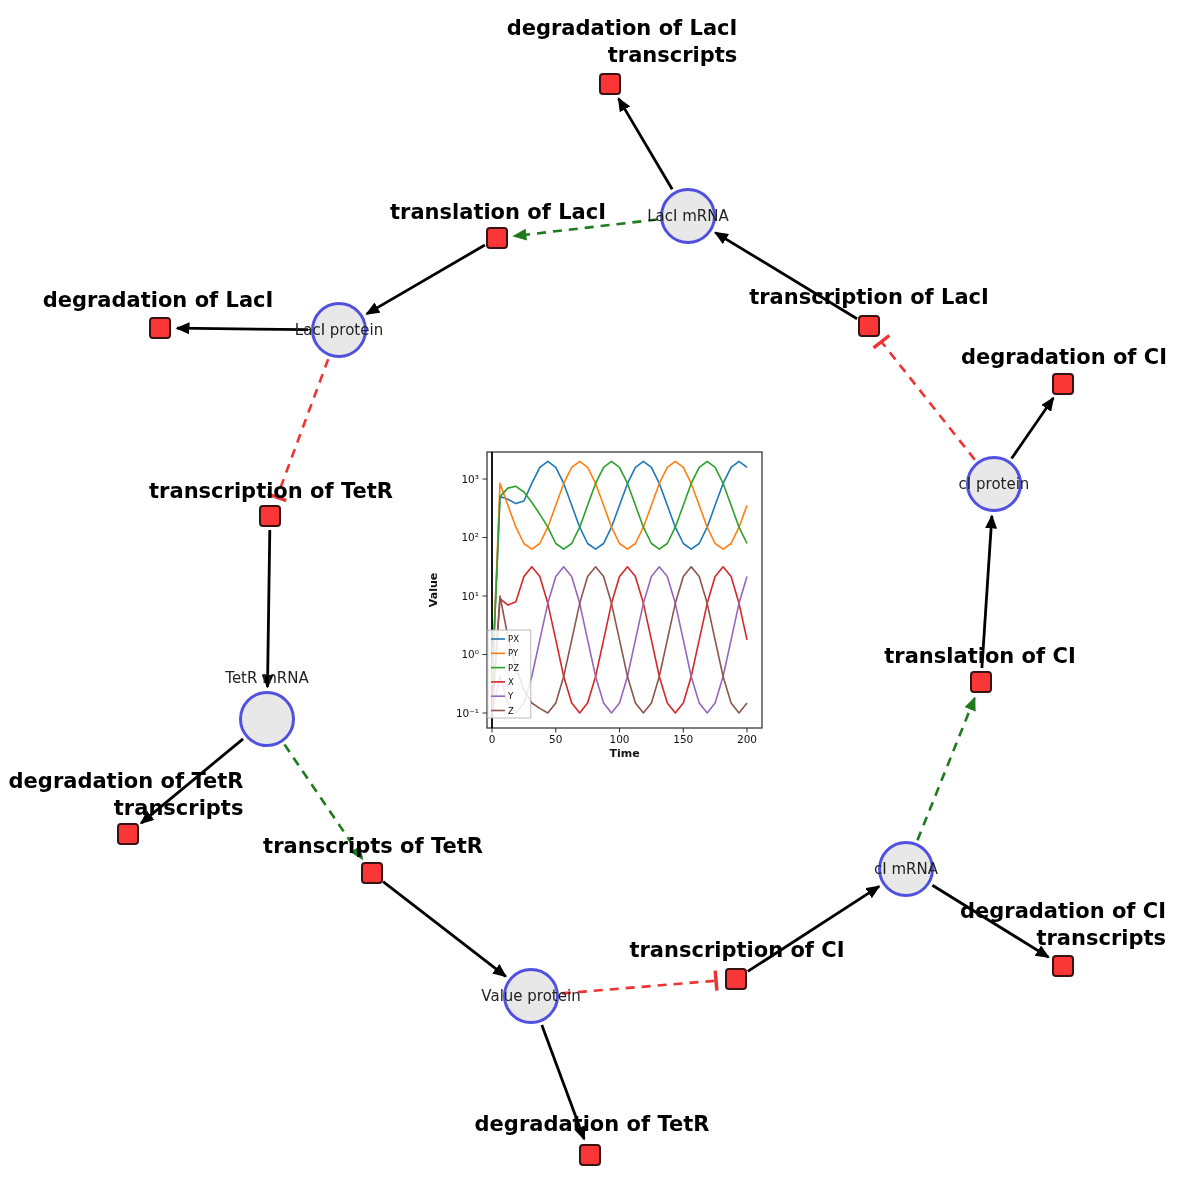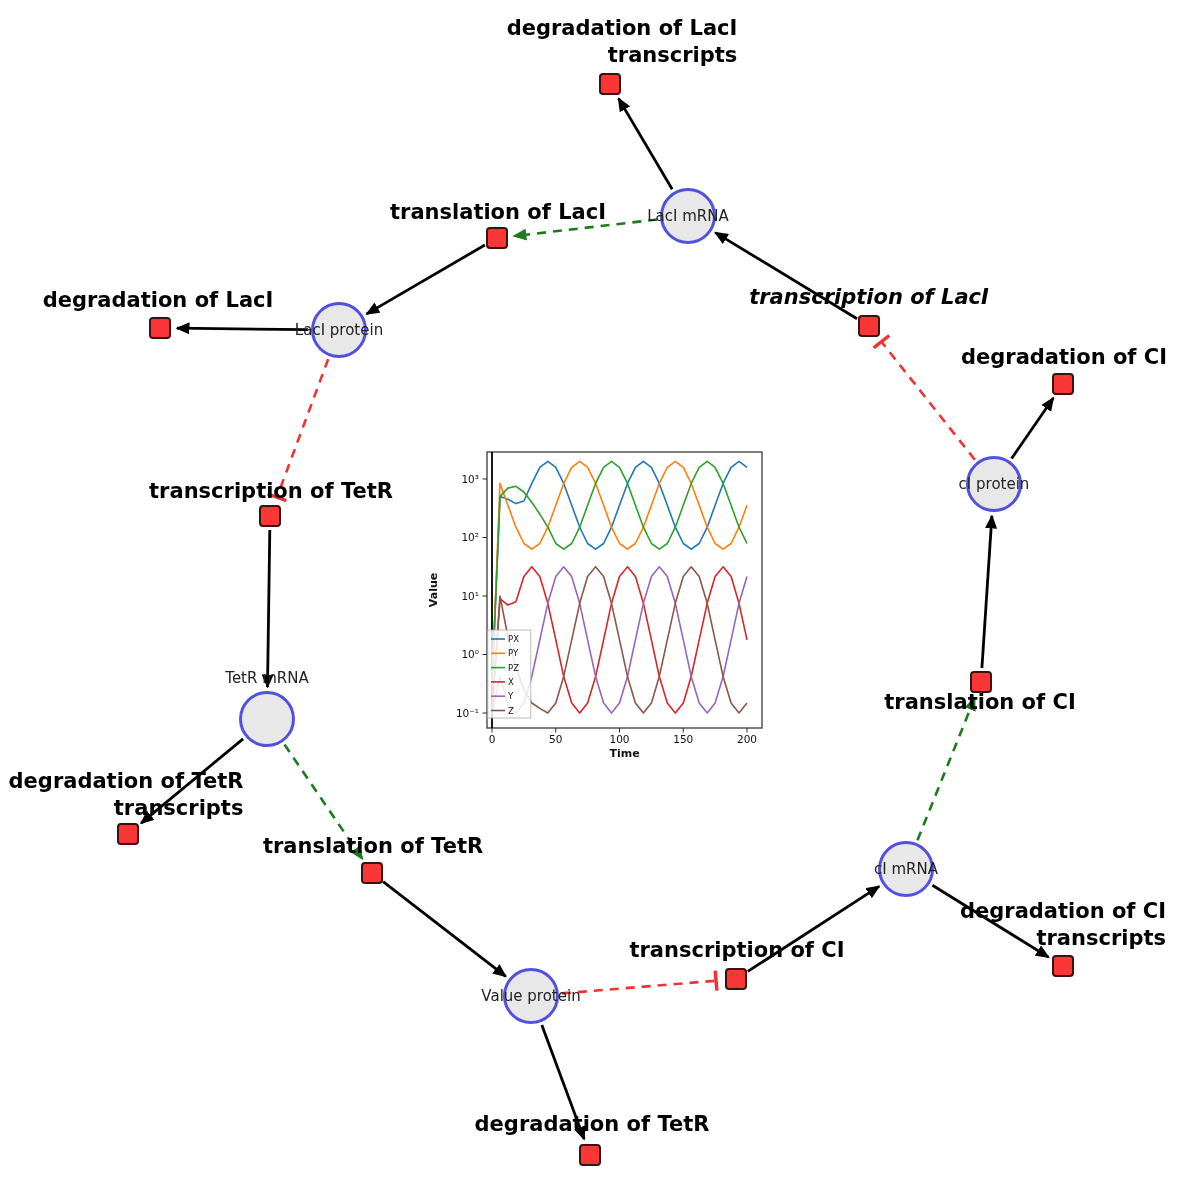--- a/index.html
+++ b/index.html
@@ -89,43 +89,43 @@
       </div>
       <div class="reaction-node" style="left: 497px; top: 238px;"></div>
       <div class="reaction-label" style="left: 498px; top: 213px;">
         <div>translation of LacI</div>
       </div>
       <div class="reaction-node" style="left: 160px; top: 328px;"></div>
       <div class="reaction-label" style="left: 158px; top: 301px;">
         <div>degradation of LacI</div>
       </div>
       <div class="reaction-node" style="left: 869px; top: 326px;"></div>
-      <div class="reaction-label" style="left: 869px; top: 298px; font-style: italic;">
+      <div class="reaction-label" style="left: 869px; top: 298px;">
         <div>transcription of LacI</div>
       </div>
       <div class="reaction-node" style="left: 1063px; top: 384px;"></div>
       <div class="reaction-label" style="left: 1064px; top: 358px;">
         <div>degradation of CI</div>
       </div>
       <div class="reaction-node" style="left: 270px; top: 516px;"></div>
       <div class="reaction-label" style="left: 271px; top: 492px;">
         <div>transcription of TetR</div>
       </div>
       <div class="reaction-node" style="left: 981px; top: 682px;"></div>
-      <div class="reaction-label" style="left: 980px; top: 657px; margin-top: 46px;">
+      <div class="reaction-label" style="left: 980px; top: 657px;">
         <div>translation of CI</div>
       </div>
       <div class="reaction-node" style="left: 128px; top: 834px;"></div>
       <div class="reaction-label" style="left: 126px; top: 795px;">
         <div>degradation of TetR</div>
         <div>transcripts</div>
       </div>
       <div class="reaction-node" style="left: 372px; top: 873px;"></div>
       <div class="reaction-label" style="left: 373px; top: 847px;">
-        <div>translation of TetR</div>
+        <div>transcripts of TetR</div>
       </div>
       <div class="reaction-node" style="left: 736px; top: 979px;"></div>
       <div class="reaction-label" style="left: 737px; top: 951px;">
         <div>transcription of CI</div>
       </div>
       <div class="reaction-node" style="left: 1063px; top: 966px;"></div>
       <div class="reaction-label" style="left: 1063px; top: 925px;">
         <div>degradation of CI</div>
         <div>transcripts</div>
       </div>

